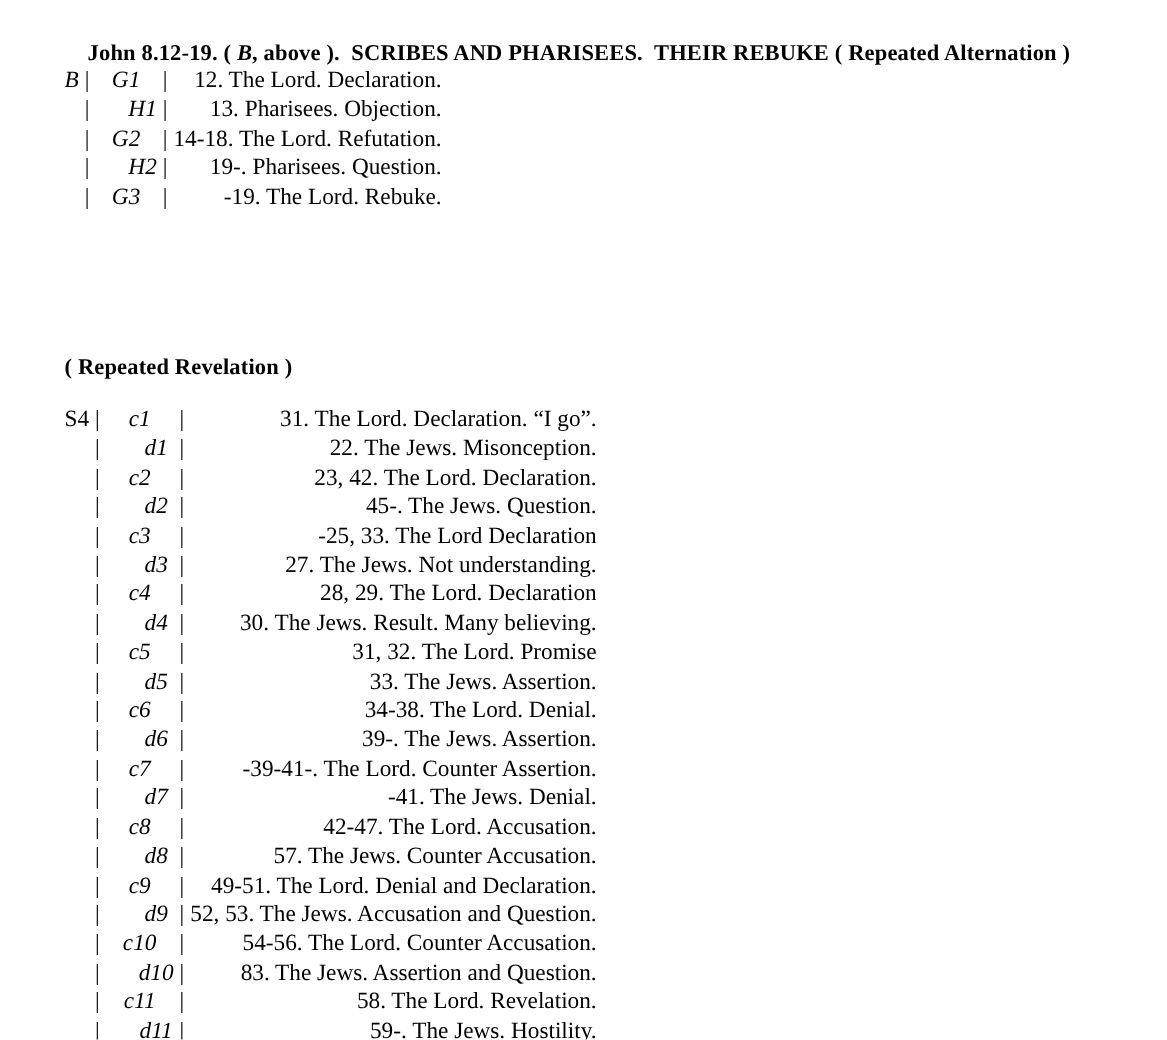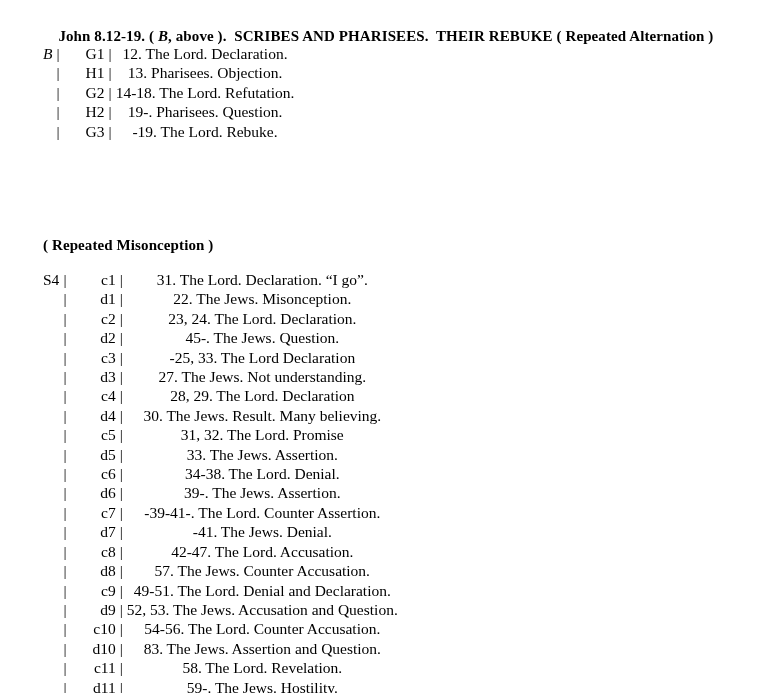--- a/index.html
+++ b/index.html
@@ -66,32 +66,33 @@
   td.col-a.ital { font-style: italic; }
 
   
   td.col-pipe1 {
     text-align: center;
     padding: 0 4px;
   }
 
   
   td.col-b {
-    text-align: right;
+    text-align: center;
+    font-style: italic;
   }
 
   
   td.col-pipe2 {
     text-align: center;
     padding: 0 4px;
   }
 
   
   td.col-text {
-    text-align: center;
+    text-align: right;
     white-space: pre;
   }
 
   
   td.col-b.deep { padding-left: 22px; }
 </style>
 </head>
 <body>
 
 <div class="page">
@@ -136,21 +137,21 @@
             <td class="col-pipe1">|</td>
             <td class="col-b">G3</td>
             <td class="col-pipe2">|</td>
             <td class="col-text">-19. The Lord. Rebuke.</td>
           </tr>
         </tbody>
     </table>
   </div>
 
   <div class="heading" id="heading-2">
-    <div>( Repeated Misonception )</div>
+    <div>( Repeated Revelation )</div>
   </div>
 
   <div class="outline" id="outline-2">
     <table class="otable">
       <tbody>
           <tr>
             <td class="col-a">S4</td>
             <td class="col-pipe1">|</td>
             <td class="col-b">c1</td>
             <td class="col-pipe2">|</td>
@@ -161,21 +162,21 @@
             <td class="col-pipe1">|</td>
             <td class="col-b deep">d1</td>
             <td class="col-pipe2">|</td>
             <td class="col-text">22. The Jews. Misonception.</td>
           </tr>
           <tr>
             <td class="col-a"></td>
             <td class="col-pipe1">|</td>
             <td class="col-b">c2</td>
             <td class="col-pipe2">|</td>
-            <td class="col-text">23, 24. The Lord. Declaration.</td>
+            <td class="col-text">23, 42. The Lord. Declaration.</td>
           </tr>
           <tr>
             <td class="col-a"></td>
             <td class="col-pipe1">|</td>
             <td class="col-b deep">d2</td>
             <td class="col-pipe2">|</td>
             <td class="col-text">45-. The Jews. Question.</td>
           </tr>
           <tr>
             <td class="col-a"></td>

